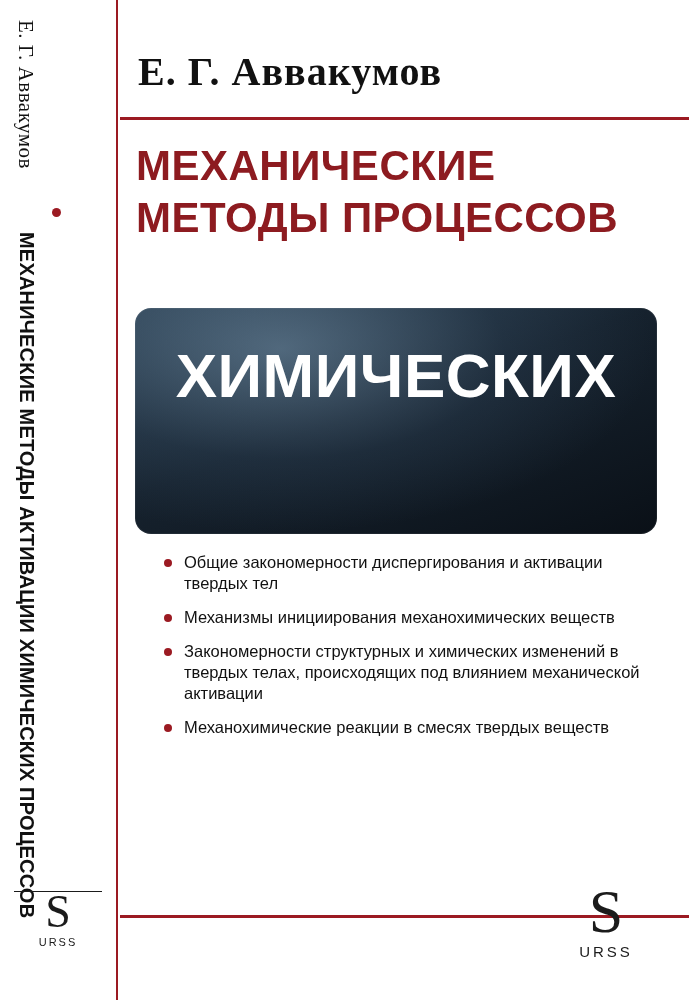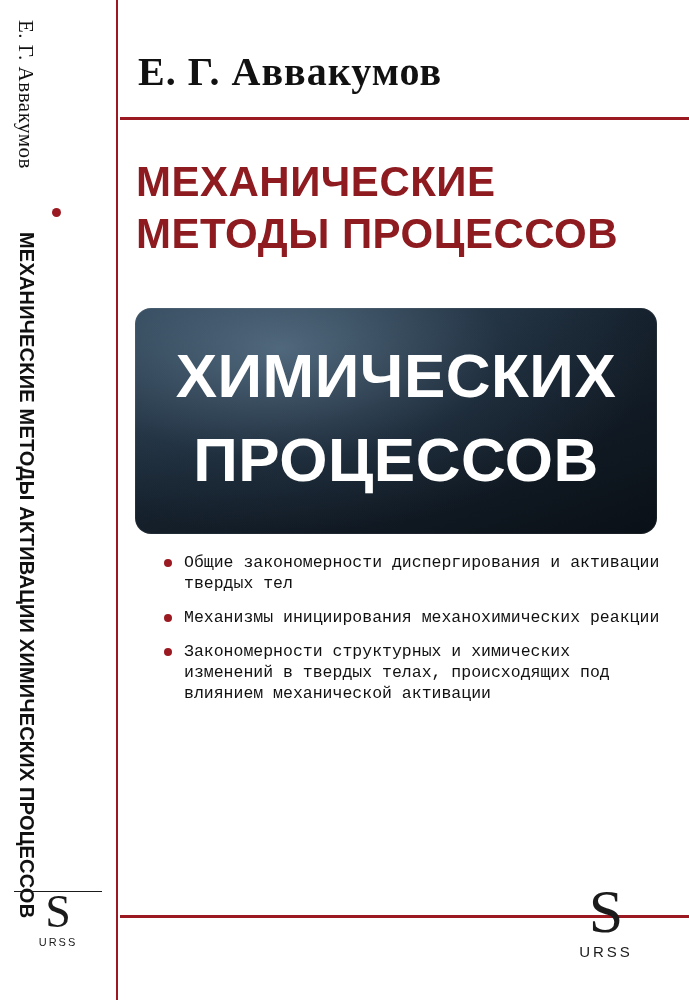--- a/index.html
+++ b/index.html
@@ -139,21 +139,20 @@
     position: absolute;
     left: 16px;
     top: 140px;
     width: 540px;
     font-family: "Liberation Sans", sans-serif;
     font-weight: bold;
     font-size: 42px;
     line-height: 52px;
     color: #8d1b20;
     letter-spacing: 0.5px;
-    margin-top: 16px;
   }
 
   .title-box {
     position: absolute;
     left: 15px;
     top: 308px;
     width: 522px;
     height: 226px;
     border-radius: 16px;
     background:
@@ -179,21 +178,21 @@
   .bullets {
     position: absolute;
     left: 40px;
     top: 552px;
     width: 500px;
   }
   .bullet {
     position: relative;
     padding-left: 24px;
     margin-bottom: 13px;
-    font-family: Liberation Mono, monospace;
+    font-family: Liberation Sans, sans-serif;
     font-size: 16.5px;
     line-height: 21px;
     color: #111111;
   }
   .bullet::before {
     content: "";
     position: absolute;
     left: 4px;
     top: 7px;
     width: 8px;
@@ -257,28 +256,28 @@
     <div class="rule-top"></div>
 
     <div class="title-red">
       <div>МЕХАНИЧЕСКИЕ</div>
       <div>МЕТОДЫ ПРОЦЕССОВ</div>
     </div>
 
     <div class="title-box">
       <div class="title-box-text">
         <span class="title-box-line">ХИМИЧЕСКИХ</span>
-        <span class="title-box-line">ПРОЦЕССОВ</span>
       </div>
     </div>
 
     <div class="bullets">
       <div class="bullet">Общие закономерности диспергирования и активации твердых тел</div>
-      <div class="bullet">Механизмы инициирования механохимических реакции</div>
+      <div class="bullet">Механизмы инициирования механохимических веществ</div>
       <div class="bullet">Закономерности структурных и химических изменений в твердых телах, происходящих под влиянием механической активации</div>
+      <div class="bullet">Механохимические реакции в смесях твердых веществ</div>
     </div>
 
     <div class="rule-bottom"></div>
 
     <div class="front-logo">
       <div class="swirl">S</div>
       <div class="urss">URSS</div>
     </div>
 
   </div>

